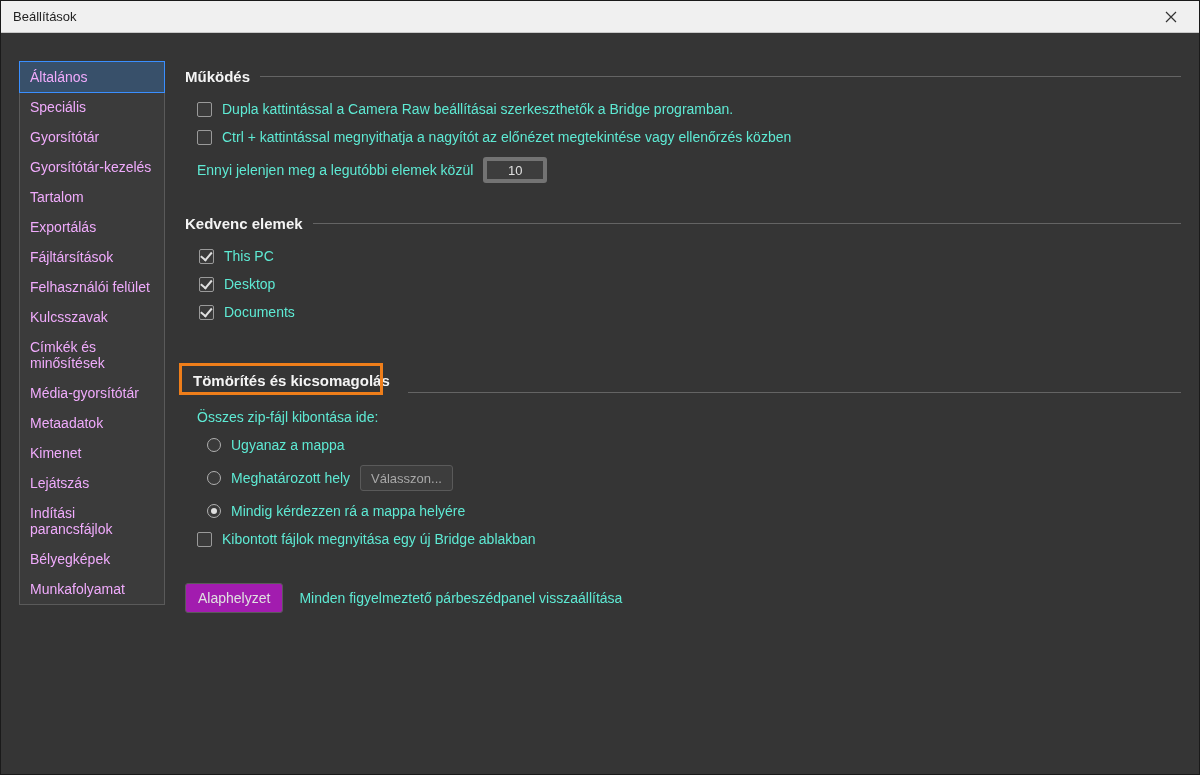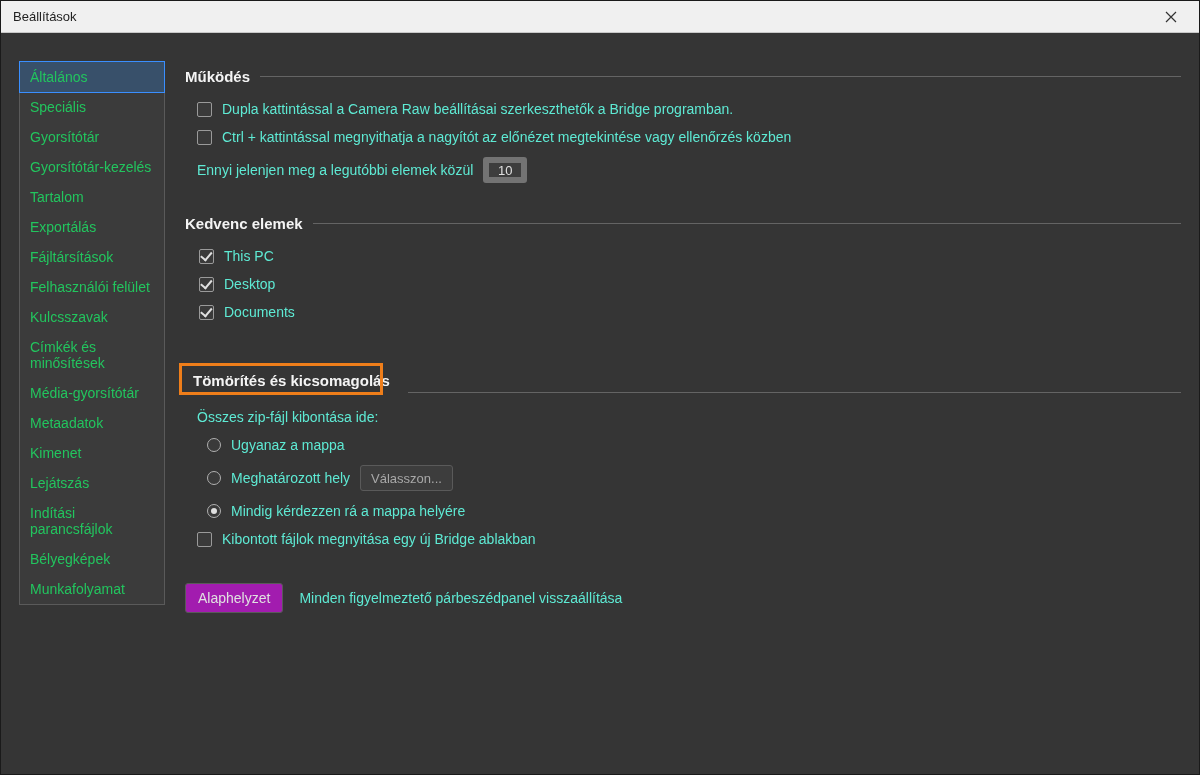--- a/index.html
+++ b/index.html
@@ -10,21 +10,21 @@
 
   .titlebar { height: 32px; background: #f0f0f0; color: #222; display: flex; align-items: center; justify-content: space-between; padding: 0 12px; border-bottom: 1px solid #c8c8c8; }
   .titlebar .title { font-size: 13px; }
   .titlebar .close { width: 32px; height: 32px; display: flex; align-items: center; justify-content: center; cursor: pointer; }
   .titlebar .close svg { width: 12px; height: 12px; }
 
   .content { position: absolute; top: 32px; left: 0; right: 0; bottom: 0; display: flex; }
 
   .sidebar { width: 164px; padding: 28px 0 0 18px; }
   .side-list { width: 146px; border: 1px solid #5a5a5a; background: #3b3b3b; }
-  .side-item { padding: 7px 10px; font-size: 14px; cursor: pointer; color: #22c55e; }
+  .side-item { padding: 7px 10px; font-size: 14px; cursor: pointer; color: #f0abfc; }
   .side-item.active { border: 1px solid #3a8fff; background: #38506a; margin: -1px; }
 
   .main { flex: 1; padding: 29px 18px 0 20px; overflow-y: auto; }
 
   .section-header { display: flex; align-items: center; margin-top: 6px; margin-bottom: 10px; }
   .section-header h3 { font-size: 15px; font-weight: 700; color: #f4f4f4; white-space: nowrap; }
   .section-header .line { flex: 1; height: 1px; background: #646464; margin-left: 10px; }
   .section-header.highlight h3 { padding: 4px 8px; }
   .section-header.highlight { position: relative; align-items: flex-end; }
   .highlight-box { border: 3px solid #ef7e1a; position: absolute; top: -5px; left: -6px; padding: 0; height: 32px; width: 204px; }
@@ -33,21 +33,21 @@
   .row.level2 { padding-left: 22px; }
 
   .chk { width: 15px; height: 15px; border: 1px solid #9a9a9a; border-radius: 2px; background: #3a3a3a; display: inline-flex; align-items: center; justify-content: center; cursor: pointer; flex-shrink: 0; }
   .chk.checked::after { content: ""; width: 9px; height: 5px; border-left: 2px solid #e0e0e0; border-bottom: 2px solid #e0e0e0; transform: rotate(-50deg) translate(1px,-1px); }
 
   .radio { width: 14px; height: 14px; border: 1px solid #b0b0b0; border-radius: 50%; background: #3a3a3a; display: inline-flex; align-items: center; justify-content: center; cursor: pointer; flex-shrink: 0; }
   .radio.selected::after { content: ""; width: 6px; height: 6px; background: #e0e0e0; border-radius: 50%; }
 
   .label { color: #5eead4; }
 
-  .numbox { width: 44px; height: 26px; border: 6px solid #737373; border-radius: 3px; background: #3d3d3d; color: #e0e0e0; display: inline-flex; align-items: center; justify-content: center; font-size: 13px; }
+  .numbox { width: 64px; height: 26px; border: 4px solid #737373; border-radius: 3px; background: #3d3d3d; color: #e0e0e0; display: inline-flex; align-items: center; justify-content: center; font-size: 13px; }
   .txtbtn { height: 26px; border: 1px solid #5a5a5a; border-radius: 3px; background: #3d3d3d; color: #a8a8a8; padding: 0 10px; display: inline-flex; align-items: center; font-size: 13px; cursor: pointer; text-align: right; }
   .btn { height: 30px; border: 1px solid #5a5a5a; border-radius: 3px; background: #a21caf; color: #e0e0e0; padding: 0 12px; display: inline-flex; align-items: center; font-size: 14px; cursor: pointer; }
 
   .favs { display: flex; gap: 68px; }
   .favcol { display: flex; flex-direction: column; }
   .favcol .row { padding-left: 2px; }
 
   .spacer { height: 20px; }
   .spacer2 { height: 36px; }
 

